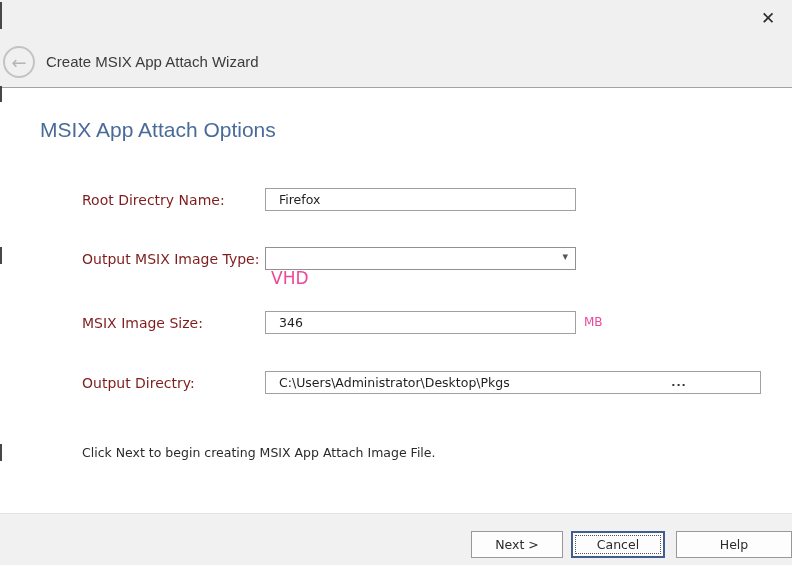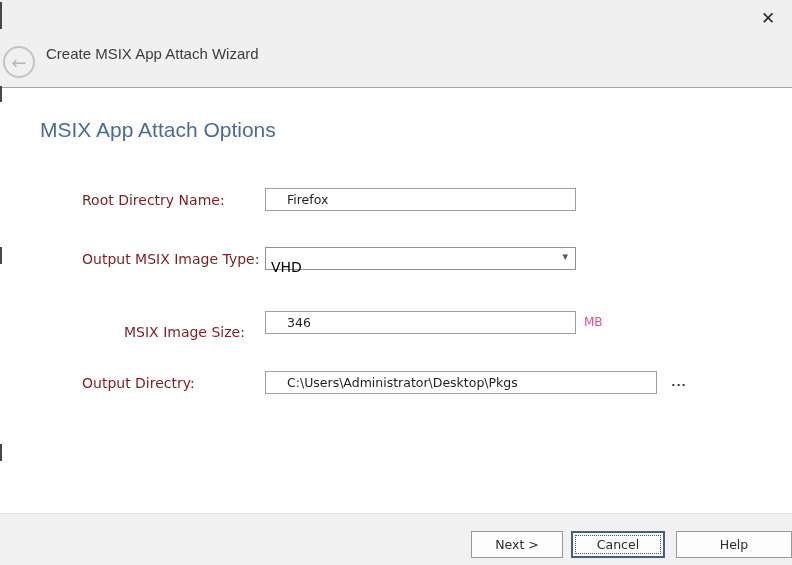--- a/index.html
+++ b/index.html
@@ -20,49 +20,49 @@
     font-family:"DejaVu Sans",sans-serif;
   }
   .back-btn{
     position:absolute;left:3px;top:46px;width:32px;height:32px;
     border:2px solid #c3c3c3;border-radius:50%;background:transparent;
     color:#b5b5b5;font-size:18px;line-height:30px;text-align:center;
     cursor:pointer;padding:0;box-sizing:border-box;
     font-family:"DejaVu Sans",sans-serif;
   }
   .header-title{
-    position:absolute;left:46px;top:45px;
+    position:absolute;left:46px;top:53px;
     font-family:"Liberation Sans",sans-serif;
     font-size:15px;color:#3c3c3c;
   }
   
   .page-heading{
     position:absolute;left:40px;top:118px;margin:0;
     font-family:Liberation Sans, sans-serif;font-weight:normal;
     font-size:21px;color:#4a6b9a;
   }
   .field-label{
     position:absolute;left:82px;font-size:14px;color:#7f1d1d;white-space:nowrap;
   }
   .text-input{
     position:absolute;left:265px;width:311px;height:23px;box-sizing:border-box;
-    border:1px solid #a0a0a0;background:#fff;padding:0 21px;
+    border:1px solid #a0a0a0;background:#fff;padding:0 13px;
     font-family:"DejaVu Sans",sans-serif;font-size:12.5px;color:#1f1f1f;
   }
   .combo{
     position:absolute;left:265px;width:311px;height:23px;box-sizing:border-box;
     border:1px solid #919191;background:#fff;cursor:pointer;
   }
   .combo-value{
-    position:absolute;left:5px;top:11px;font-size:14px;color:#000000;
+    position:absolute;left:5px;top:20px;font-size:17px;color:#ec4899;
   }
   .combo-arrow{
     position:absolute;right:7px;top:2px;font-size:11px;color:#555;
   }
-  .path-field{width:392px;padding-right:26px;}
+  .path-field{width:496px;padding-right:26px;}
   .browse-btn{
     position:absolute;left:667px;top:373px;width:24px;height:19px;
     border:none;background:transparent;cursor:pointer;padding:0;
     font-size:11px;font-weight:bold;letter-spacing:1px;color:#333;
     line-height:12px;font-family:"DejaVu Sans",sans-serif;
   }
   .unit-label{
     position:absolute;left:584px;font-size:12px;color:#ec4899;
   }
   .note-text{
@@ -107,30 +107,31 @@
 
   <div class="field-label" style="top:192px;">Root Directry Name:</div>
   <input class="text-input" style="top: 188px;" type="text" value="Firefox">
 
   <div class="field-label" style="top:251px;">Output MSIX Image Type:</div>
   <div class="combo" style="top:247px;">
     <span class="combo-value">VHD</span>
     <span class="combo-arrow">▾</span>
   </div>
 
-  <div class="field-label" style="top:324px;margin-left:42px;">MSIX Image Size:</div>
+  <div class="field-label" style="top:315px;">MSIX Image Size:</div>
   <input class="text-input" style="top: 311px;" type="text" value="346">
   <div class="unit-label" style="top:315px;">MB</div>
 
   <div class="field-label" style="top:375px;">Output Directry:</div>
   <input class="text-input path-field" style="top: 371px;" type="text" value="C:\Users\Administrator\Desktop\Pkgs">
   <button class="browse-btn">
     <span>...</span>
   </button>
 
+  <div class="note-text">Click Next to begin creating MSIX App Attach Image File.</div>
 
   <div class="footer">
     <button class="btn btn-cancel">Cancel</button>
     <button class="btn btn-next">Next &gt;</button>
     <button class="btn btn-help">Help</button>
   </div>
 
   <div class="edge-mark em1"></div>
   <div class="edge-mark em2"></div>
   <div class="edge-mark em3"></div>

